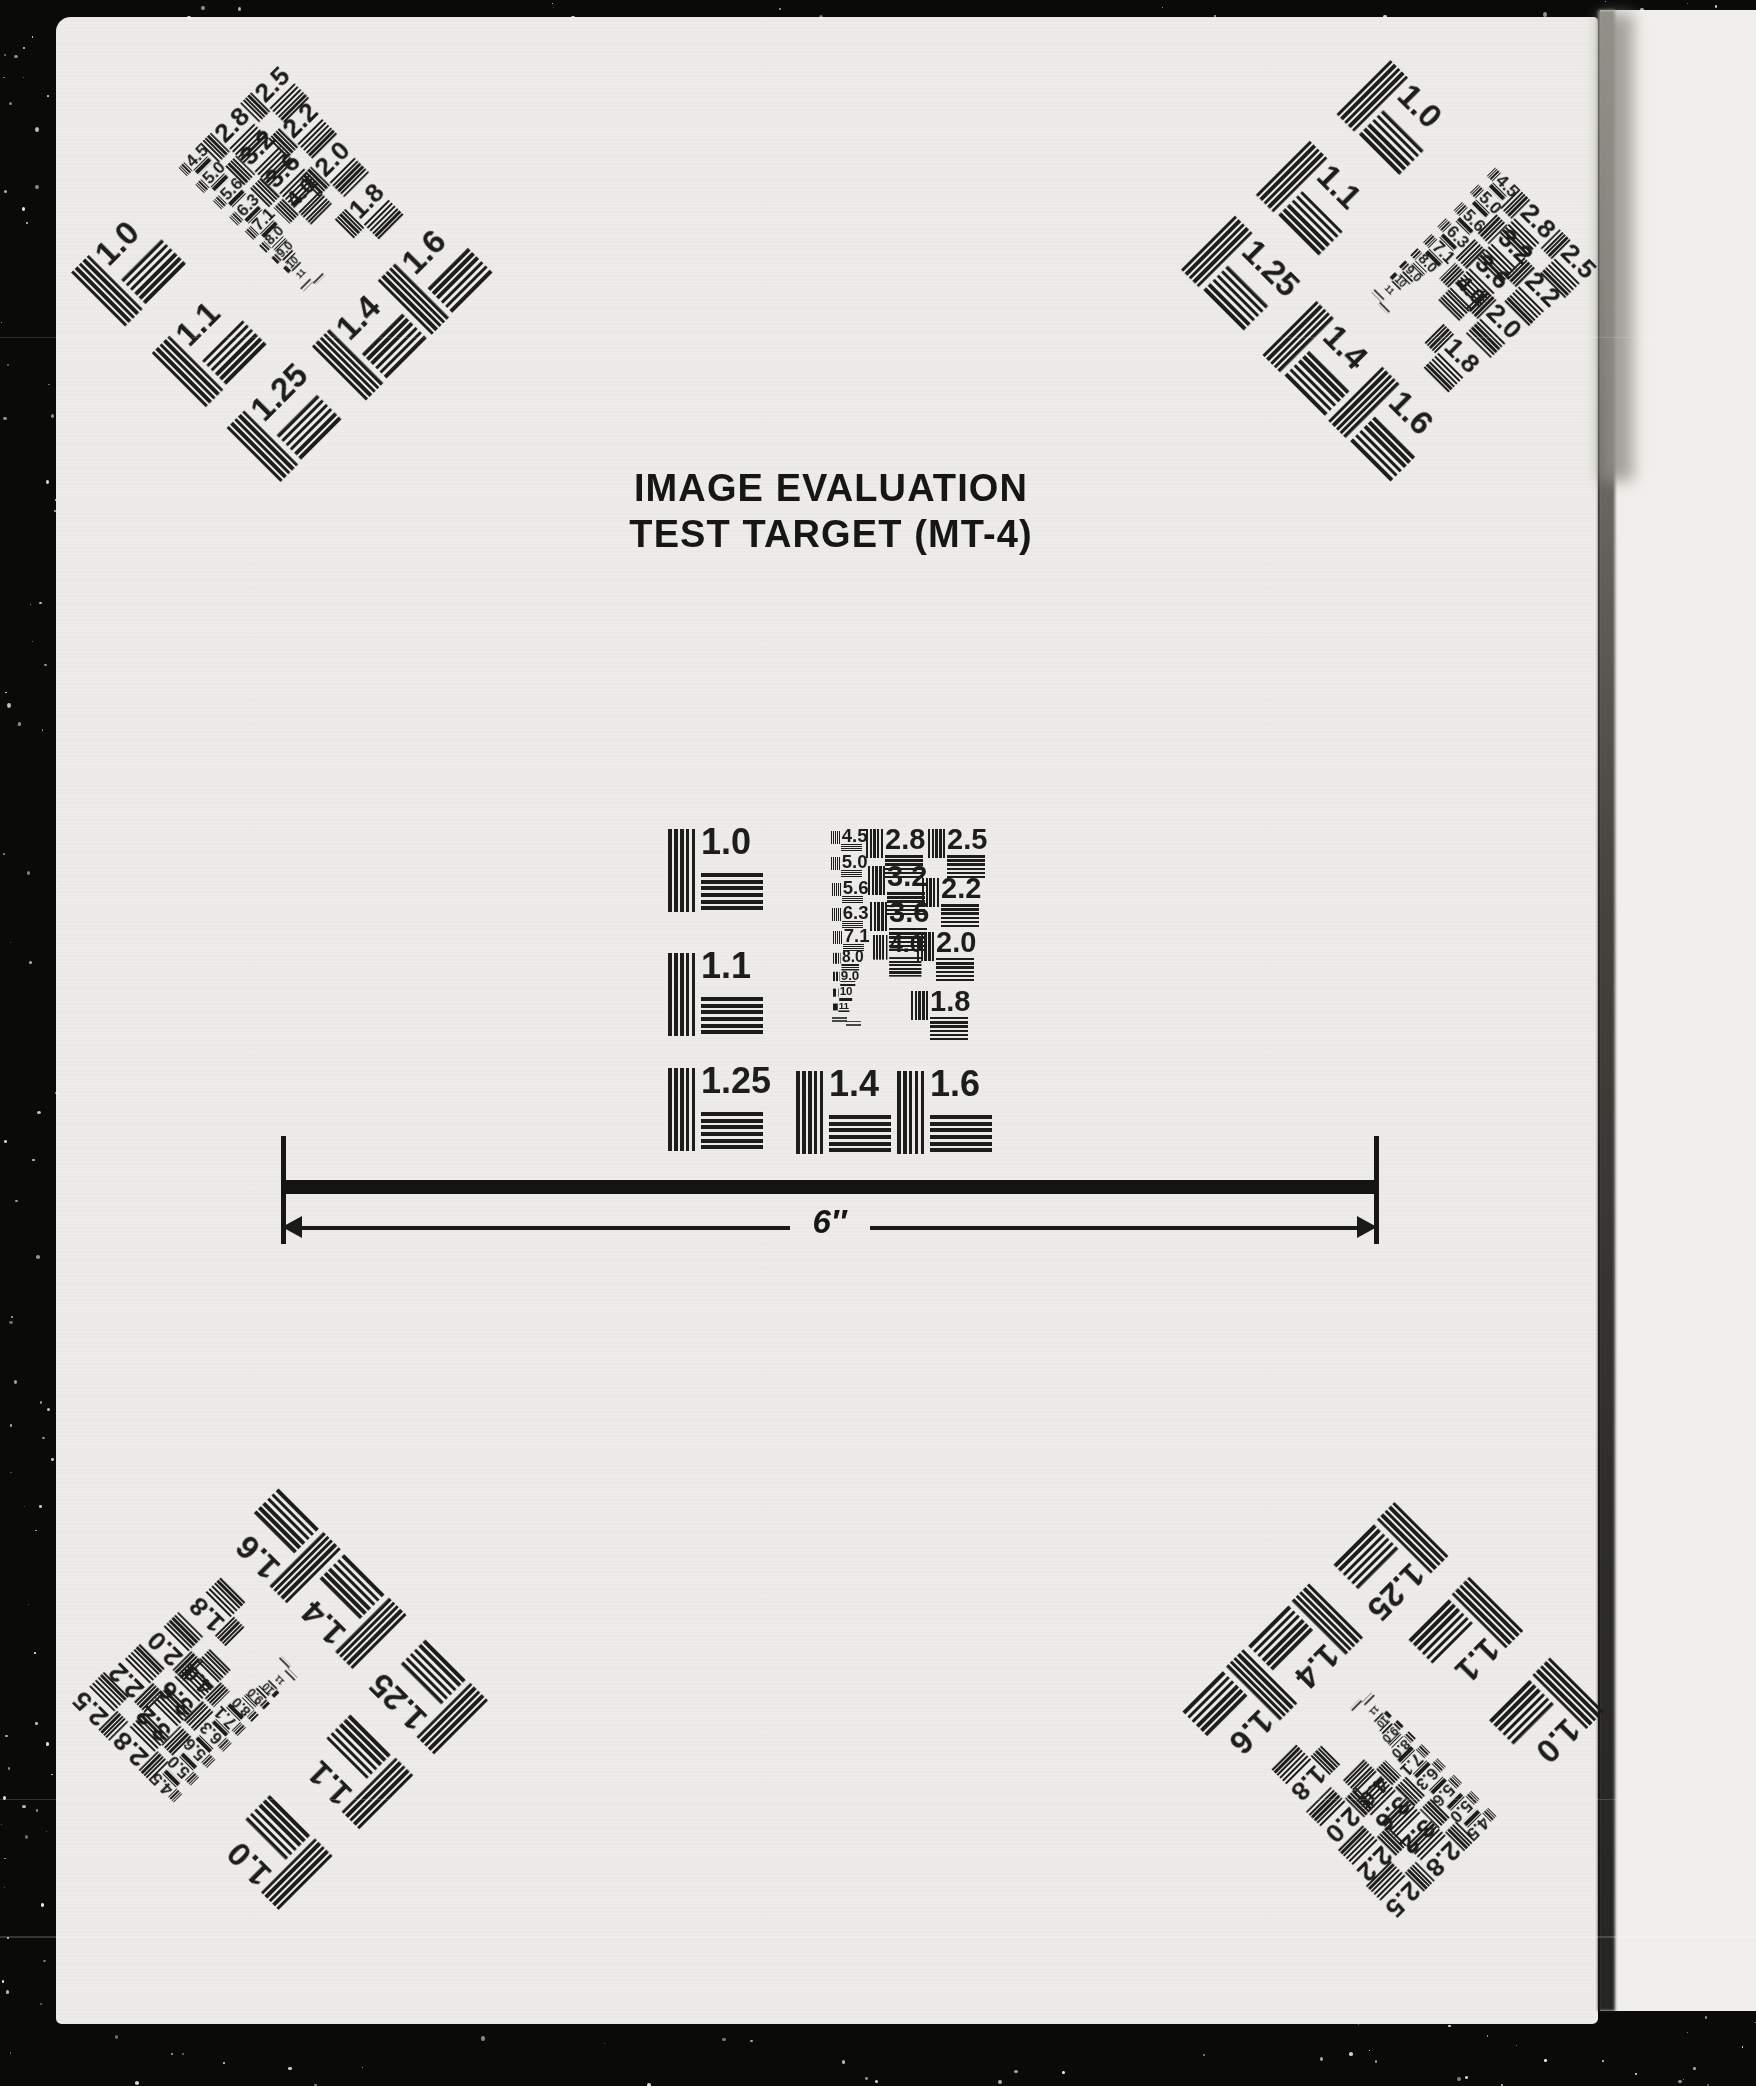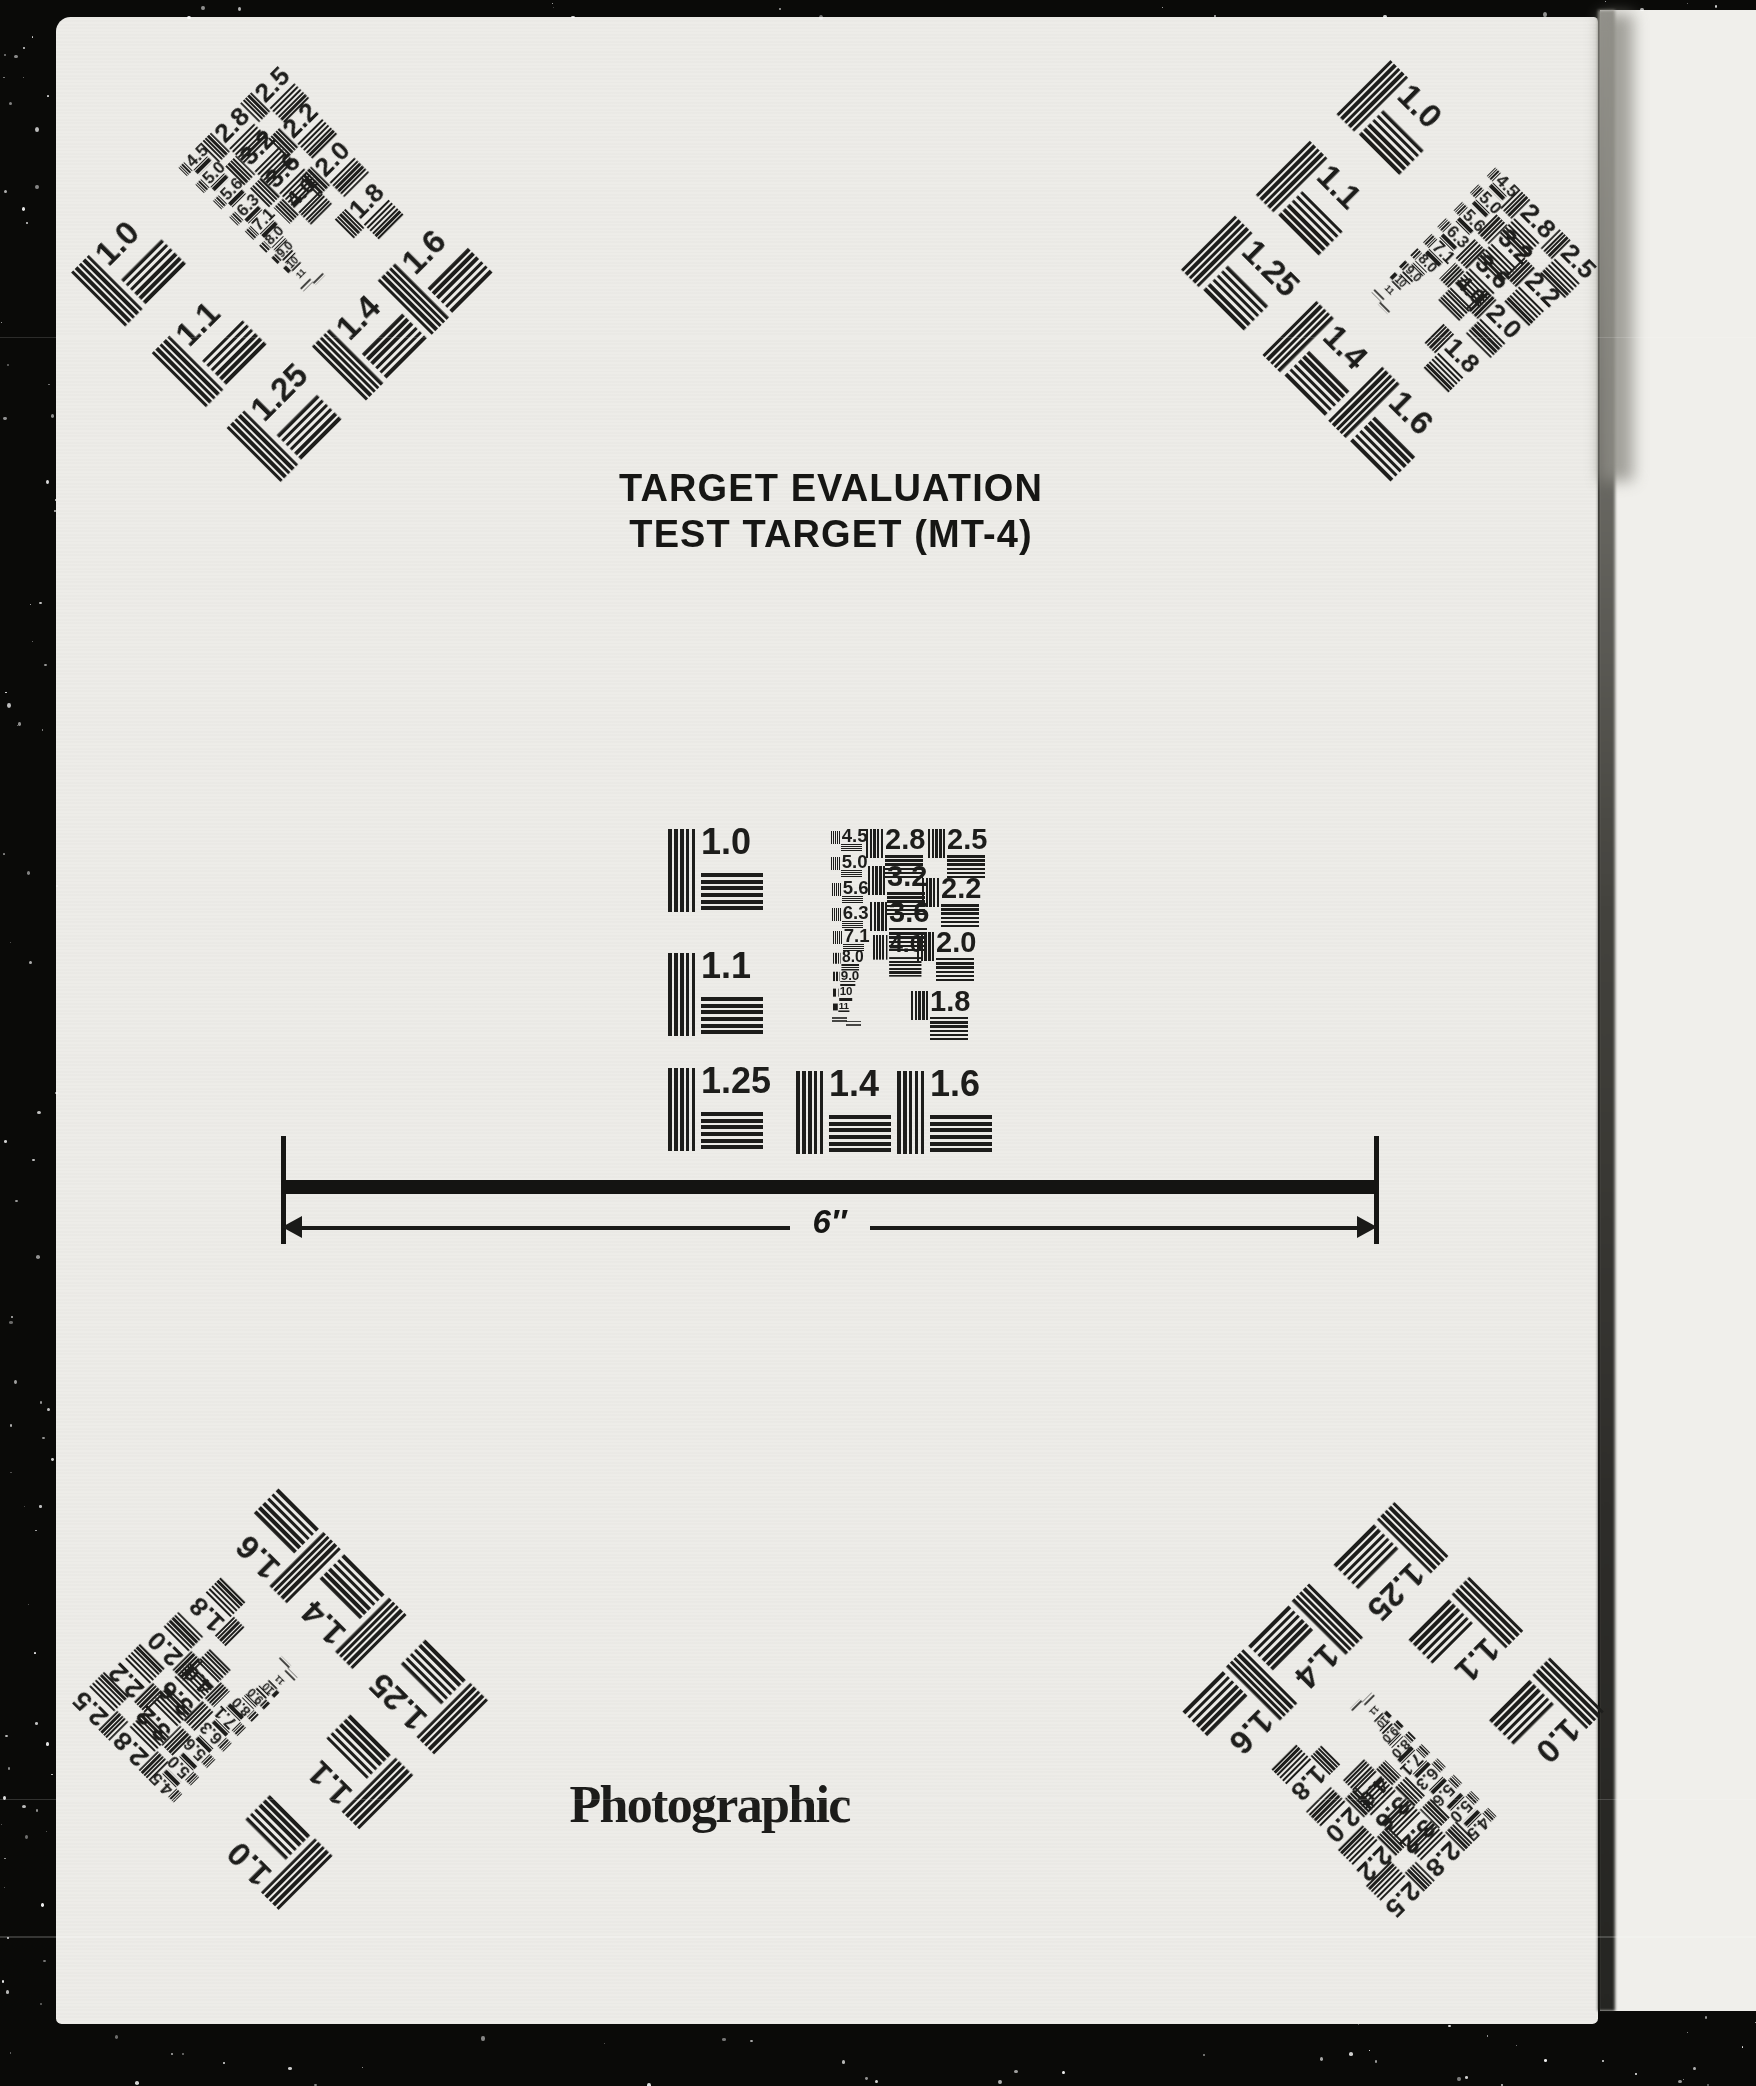--- a/index.html
+++ b/index.html
@@ -713,37 +713,36 @@
         <div class="tlabel">2.0</div>
       </div>
       <div class="target t-medium" style="left: 243px; top: 162px;">
         <div class="vbars"></div>
         <div class="hbars"></div>
         <div class="tlabel">1.8</div>
       </div>
     </div>
 
   <div id="title-block" class="content">
-    <div>TARGET EVALUATION</div>
+    <div>IMAGE EVALUATION</div>
     <div>TEST TARGET (MT-4)</div>
   </div>
 
   <div id="scale-bar" class="content">
     <div class="tick" id="tick-left"></div>
     <div class="tick" id="tick-right"></div>
     <div id="bar-line"></div>
     <div class="arrow-seg" id="arrow-seg-left"></div>
     <div class="arrow-seg" id="arrow-seg-right"></div>
     <div class="arrowhead" id="arrowhead-left"></div>
     <div class="arrowhead" id="arrowhead-right"></div>
     <div id="scale-label">6″</div>
   </div>
 
   <div id="company-block" class="content">
-    <div>Photographic</div>
   </div>
 
 
   <div class="scratch" id="scratch-1"></div>
   <div class="scratch" id="scratch-2"></div>
   <div class="scratch" id="scratch-3"></div>
   <div id="film-grain">
       <div class="dot" style="width: 2.8px; height: 2.9px; left: 51px; top: 1458px; background: rgba(255, 255, 255, 0.8);"></div>
       <div class="dot" style="width: 3.2px; height: 3.2px; left: 8.5px; top: 102px; background: rgba(255, 255, 255, 0.49);"></div>
       <div class="dot" style="width: 1.8px; height: 2.5px; left: 40px; top: 1401px; background: rgba(255, 255, 255, 0.57);"></div>

